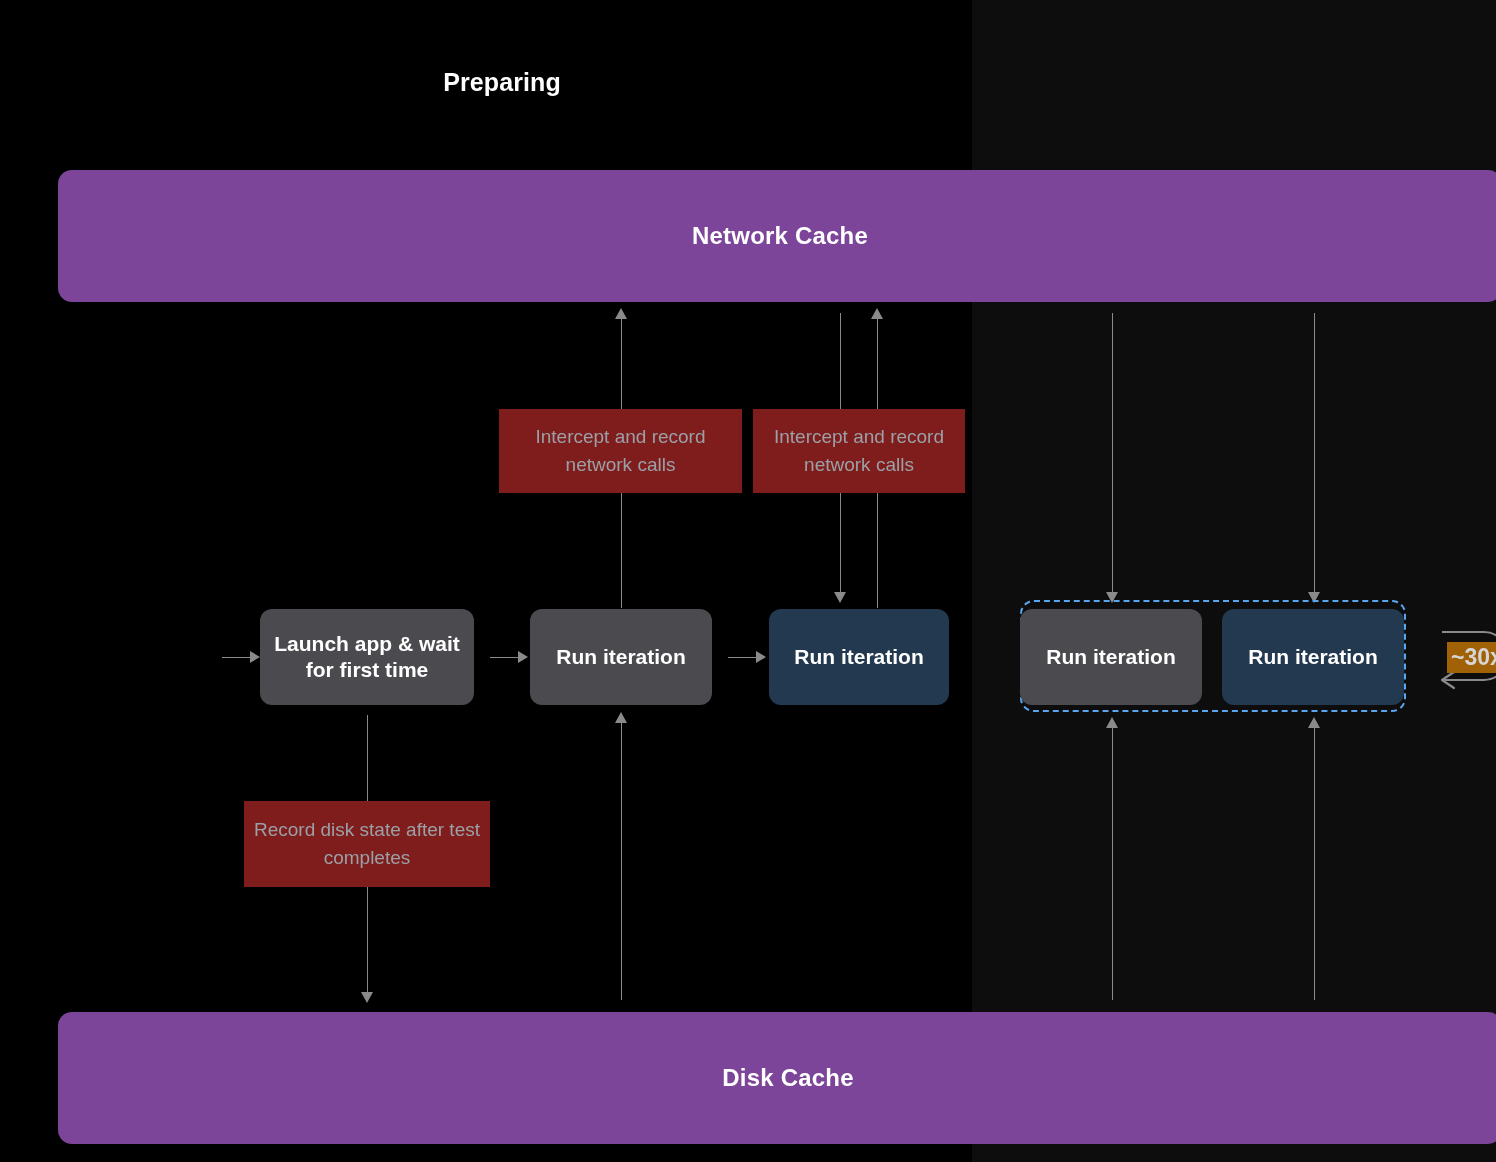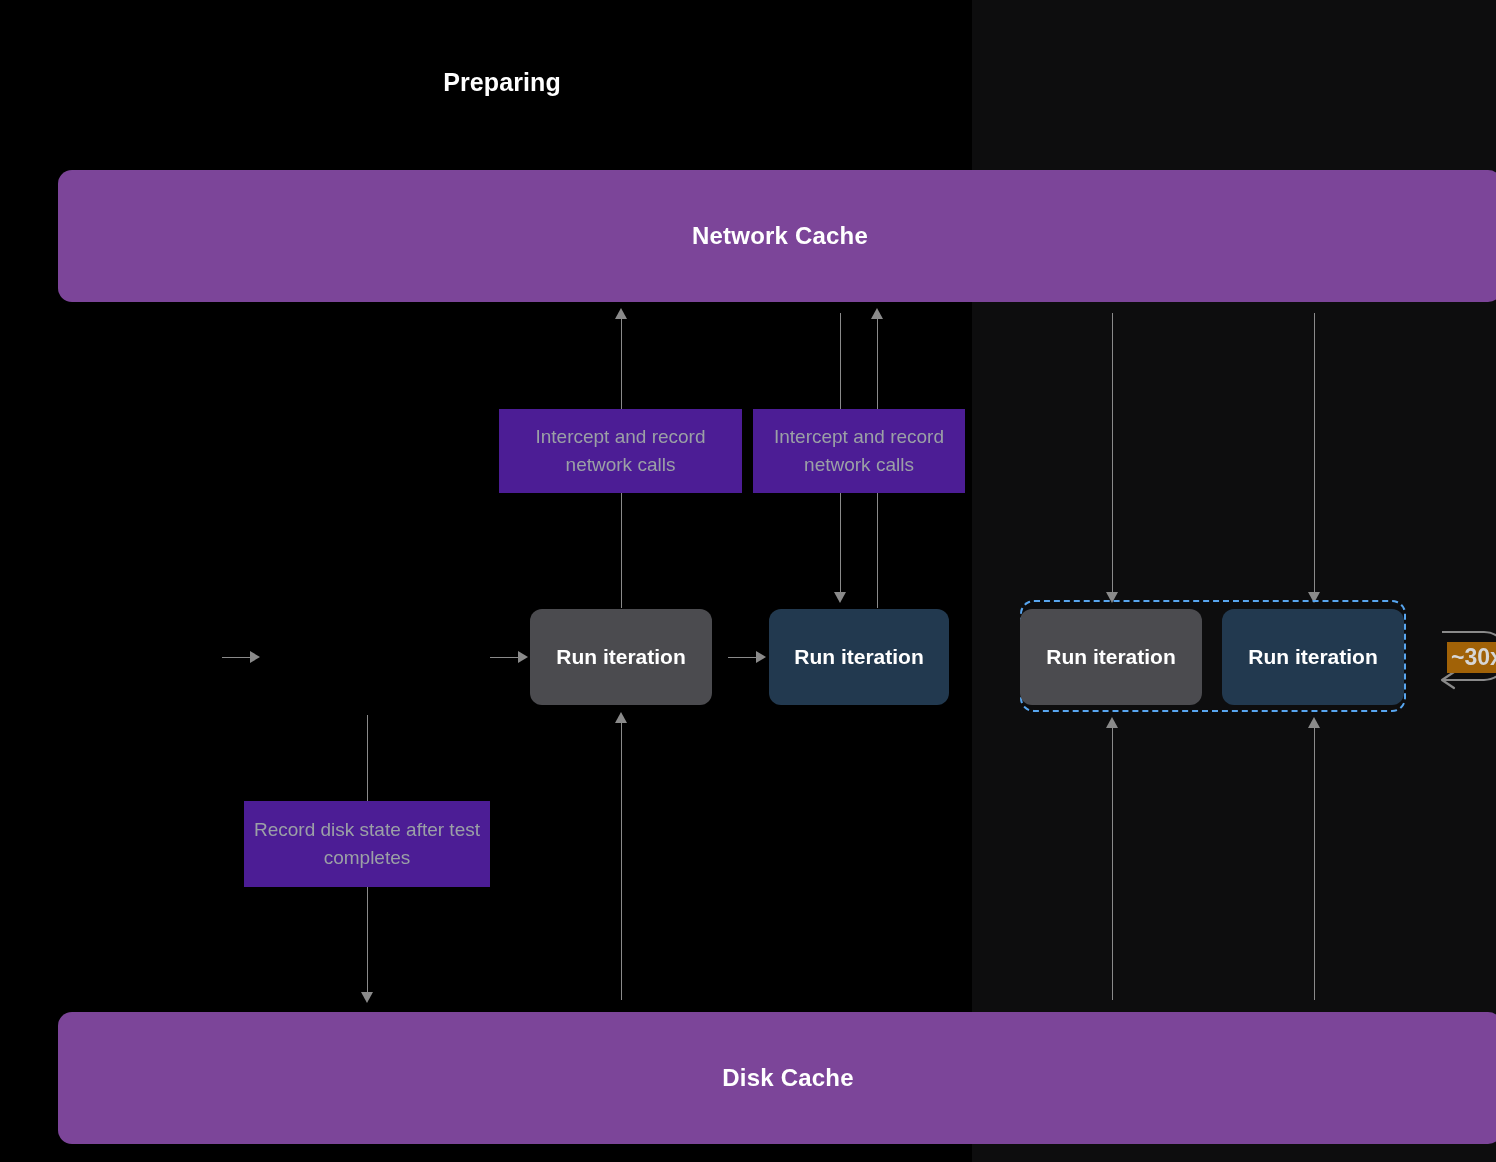--- a/index.html
+++ b/index.html
@@ -128,21 +128,21 @@
     width: 0;
     height: 0;
     border-top: 6px solid transparent;
     border-bottom: 6px solid transparent;
     border-left: 10px solid #8a8a8a;
   }
 
   
   .annot {
     position: absolute;
-    background: #4c1d95;
+    background: #7f1d1d;
     color: #9ba0a6;
     font-size: 19px;
     line-height: 1.45;
     text-align: center;
     display: flex;
     align-items: center;
     justify-content: center;
     box-sizing: border-box;
     padding: 4px 8px;
   }
@@ -214,20 +214,21 @@
   <div class="annot" style="left:467px; top:409px; width:243px; height:84px;">Intercept and record network calls</div>
 
   <div class="annot" style="left:721px; top:409px; width:212px; height:84px;">Intercept and record network calls</div>
 
   <div class="annot" style="left:212px; top:801px; width:246px; height:86px;">Record disk state after test completes</div>
 
 
   <div class="harrow" style="left:190px; top:657px; width:32px;"></div>
   <div class="hhead" style="left:218px; top:651px;"></div>
 
+  <div class="node gray" style="left:228px; top:609px; width:214px;">Launch app &amp; wait for first time</div>
 
   <div class="harrow" style="left:458px; top:657px; width:32px;"></div>
   <div class="hhead" style="left:486px; top:651px;"></div>
 
   <div class="node gray" style="left:498px; top:609px; width:182px;">Run iteration</div>
 
   <div class="harrow" style="left:696px; top:657px; width:32px;"></div>
   <div class="hhead" style="left:724px; top:651px;"></div>
 
   <div class="node blue" style="left:737px; top:609px; width:180px;">Run iteration</div>

